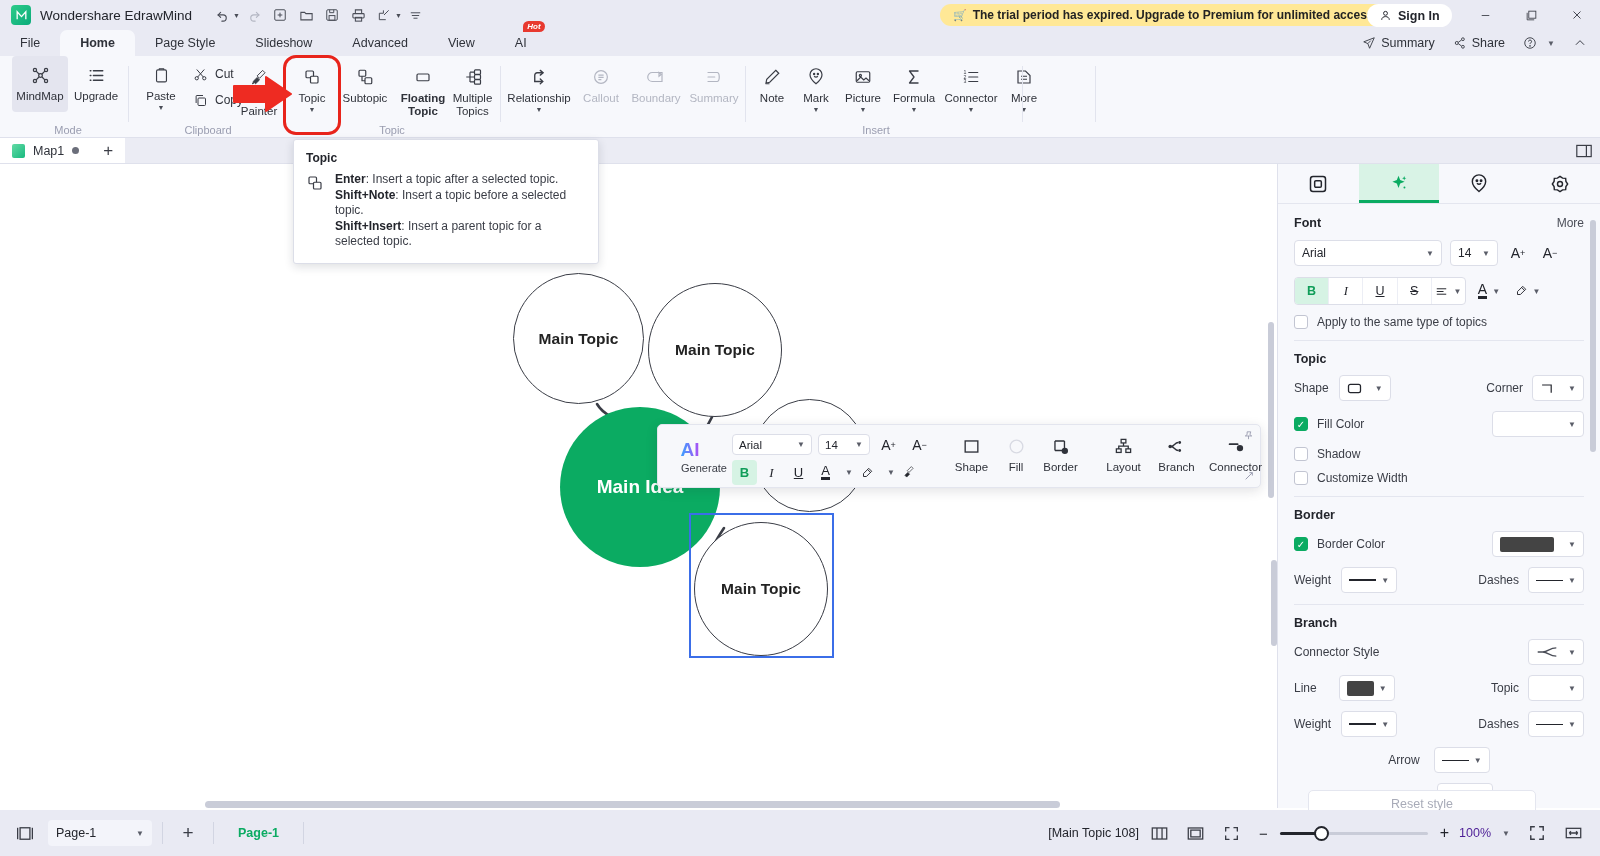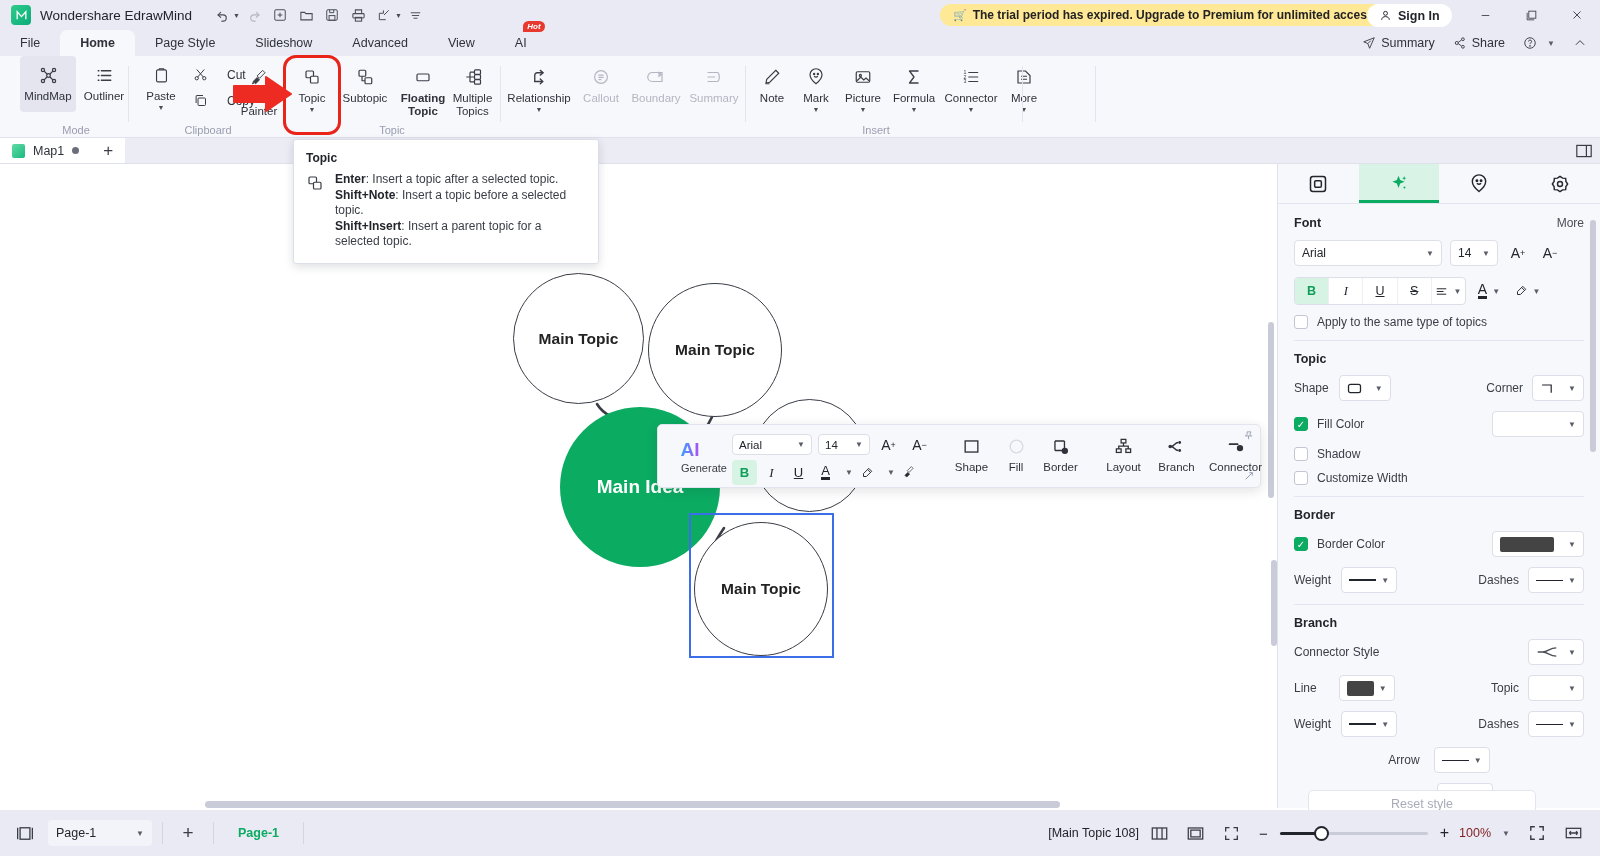--- a/index.html
+++ b/index.html
@@ -100,21 +100,21 @@
   .rbtn {
     display: flex; flex-direction: column; align-items: center; justify-content: flex-start;
     padding-top: 7px; cursor: default; border-radius: 4px;
   }
   .rbtn .ricon { height: 24px; display: flex; align-items: center; justify-content: center; color: #3a3d46; }
   .rbtn .rlabel { font-size: 11.5px; color: #2f323a; text-align: center; line-height: 12.5px; margin-top: 3px; }
   .rbtn .rcaret { font-size: 7px; color: #4a4d57; margin-top: 1px; }
   .rbtn.dis .ricon, .rbtn.dis .rlabel { color: #b3b6c2; }
   .rbtn.sel { background: #e4e5ef; }
 
-  .rbtn-h { display: flex; flex-direction: row; align-items: center; gap: 18px; padding: 3px 4px; border-radius: 4px; }
+  .rbtn-h { display: flex; flex-direction: row; gap: 6px; padding: 3px 4px; border-radius: 4px; }
   .rbtn-h .ricon { width: 18px; display: flex; align-items: center; justify-content: center; color: #3a3d46; }
   .rbtn-h .rlabel { font-size: 12px; color: #2f323a; }
 
   
   .anno-rect {
     position: absolute; border: 3px solid #e8241b; border-radius: 13px;
     pointer-events: none;
   }
   .anno-arrow { position: absolute; pointer-events: none; }
 
@@ -478,42 +478,42 @@
       <div class="menu-right-item">
         <svg width="14" height="14" viewBox="0 0 24 24" fill="none" stroke="#3a3d46" stroke-width="1.7">
           <path d="M5 15l7-7 7 7"></path>
         </svg>
       </div>
     </div>
   </div>
 
   <div class="ribbon">
 
-    <div class="rgroup" style="left:12px;width:128px;">
+    <div class="rgroup" style="left:4px;width:128px;">
       <div style="position:absolute;left:8px;top:0;display:flex;">
         <div class="rbtn sel" style="width:56px;height:56px;">
           <div class="ricon">
             <svg width="19" height="19" viewBox="0 0 24 24" fill="none" stroke="#3a3d46" stroke-width="1.6">
               <circle cx="12" cy="12" r="2.3"></circle>
                 <circle cx="5" cy="5" r="2"></circle>
                 <circle cx="19" cy="5" r="2"></circle>
               <circle cx="5" cy="19" r="2"></circle>
                 <circle cx="19" cy="19" r="2"></circle>
               <path d="M10.4 10.4L6.5 6.5M13.6 10.4l3.9-3.9M10.4 13.6l-3.9 3.9M13.6 13.6l3.9 3.9"></path>
             </svg>
           </div>
           <div class="rlabel">MindMap</div>
         </div>
         <div class="rbtn" style="width:56px;height:56px;">
           <div class="ricon">
             <svg width="19" height="19" viewBox="0 0 24 24" fill="none" stroke="#3a3d46" stroke-width="1.6" stroke-linecap="round">
               <path d="M4 6h1M8 6h12M4 12h1M8 12h12M4 18h1M8 18h12"></path>
             </svg>
           </div>
-          <div class="rlabel">Outliner</div>
+          <div class="rlabel">Upgrade</div>
         </div>
       </div>
       <div class="rgroup-label">Mode</div>
     </div>
     <div class="rsep" style="left:128px;"></div>
 
     <div class="rgroup" style="left:129px;width:158px;">
       <div class="rbtn" style="position:absolute;left:8px;top:0;width:48px;height:60px;">
         <div class="ricon">
           <svg width="17" height="17" viewBox="0 0 24 24" fill="none" stroke="#3a3d46" stroke-width="1.6">
@@ -1180,21 +1180,21 @@
         <svg width="15" height="15" viewBox="0 0 18 18" fill="none" stroke="#3a3d46" stroke-width="1.6" stroke-linecap="round">
           <path d="M2 6V2h4M16 6V2h-4M2 12v4h4M16 12v4h-4"></path>
         </svg>
       </div>
       <span style="font-size:15px;color:#23252c;margin-left:6px;">−</span>
       <div class="zoom-track">
         <div class="zoom-fill"></div>
         <div class="zoom-knob"></div>
       </div>
       <span style="font-size:16px;color:#23252c;">+</span>
-      <span style="font-size:12.5px;color:#7f1d1d;margin-left:4px;">100%</span>
+      <span style="font-size:12.5px;color:#4c1d95;margin-left:4px;">100%</span>
       <span class="caret">▼</span>
       <div class="sb-ico" style="margin-left:6px;">
         <svg width="16" height="16" viewBox="0 0 18 18" fill="none" stroke="#3a3d46" stroke-width="1.6" stroke-linecap="round">
           <path d="M2 6V2h4M16 6V2h-4M2 12v4h4M16 12v4h-4"></path>
         </svg>
       </div>
       <div class="sb-ico">
         <svg width="17" height="14" viewBox="0 0 20 16" fill="none" stroke="#3a3d46" stroke-width="1.5">
           <rect x="1.5" y="2.5" width="17" height="11"></rect>
             <path d="M5 8h10M5 8l2-2M5 8l2 2M15 8l-2-2M15 8l-2 2"></path>

